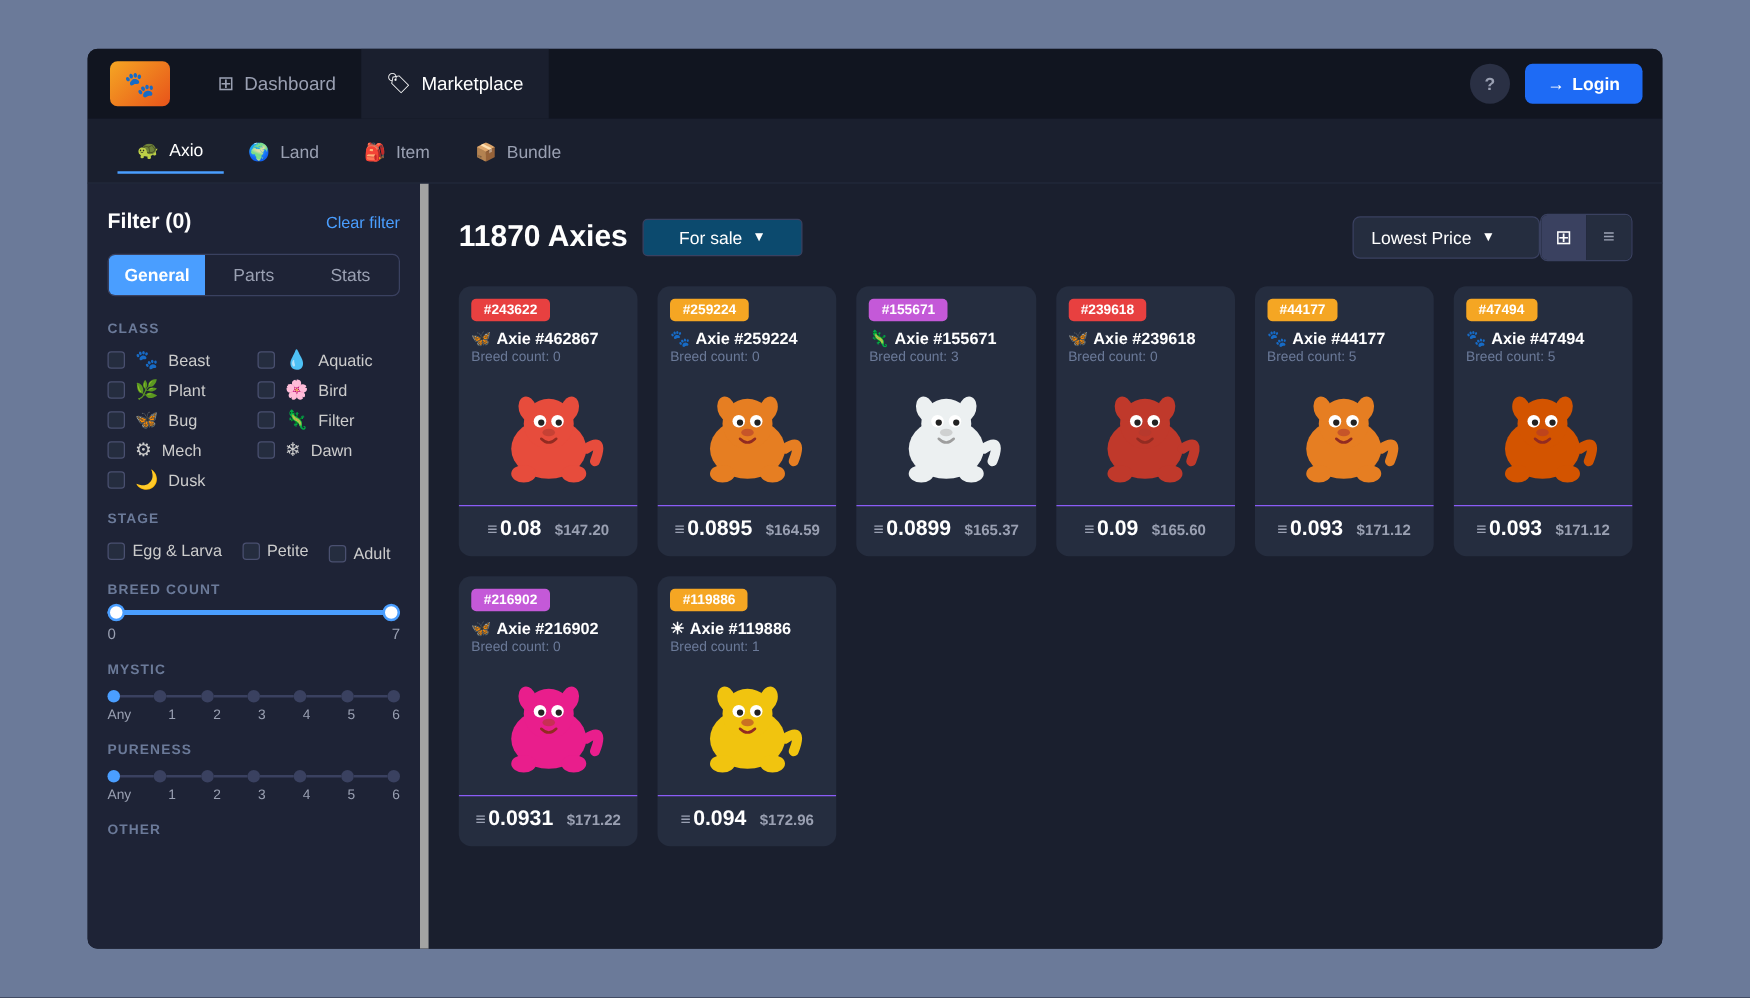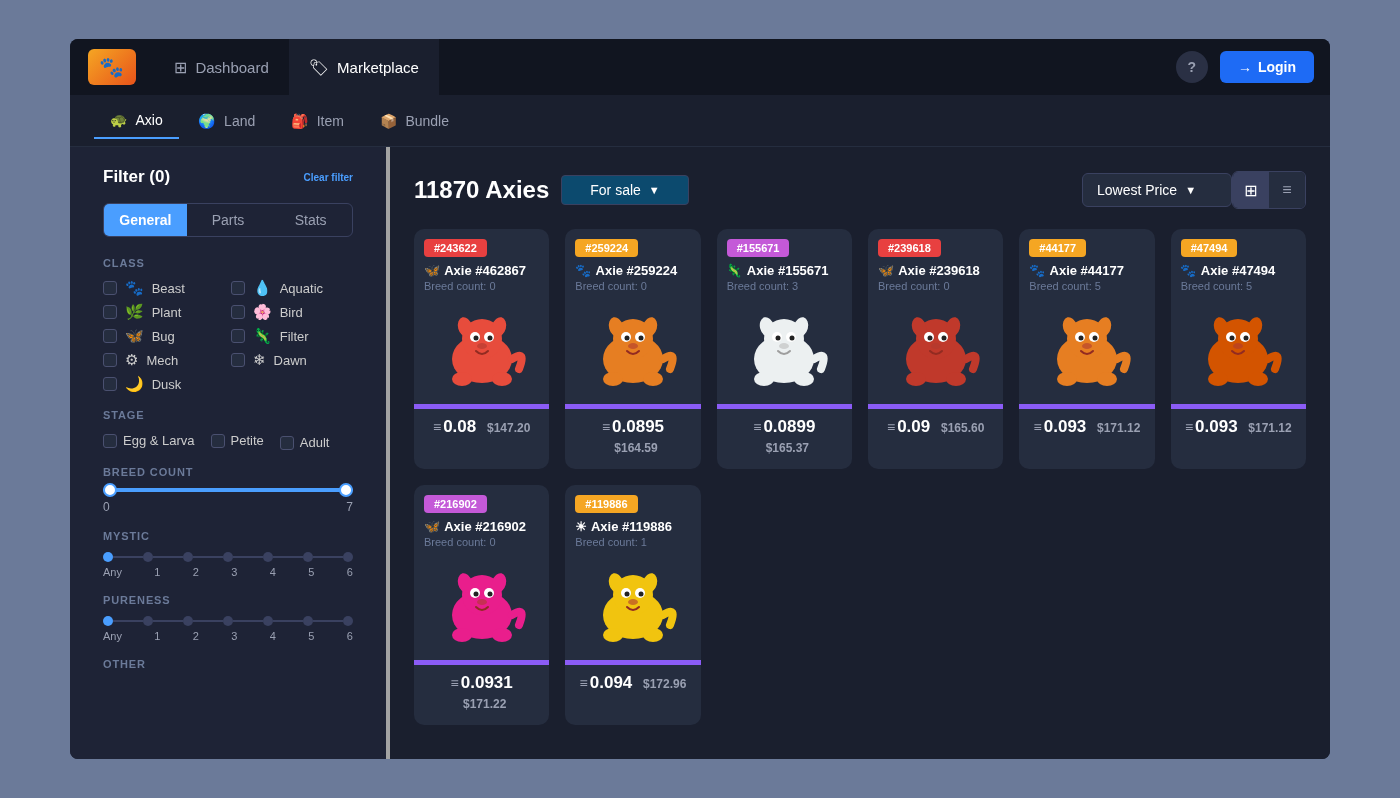--- a/index.html
+++ b/index.html
@@ -114,43 +114,42 @@
       border-bottom: 2px solid #4a9eff;
       border-radius: 0;
     }
     
     .main-content {
       display: flex;
       flex: 1;
     }
     
     .sidebar {
-      width: 320px;
+      width: 273px;
       background: #1e2336;
-      padding: 20px 33px;
-      border-right: 4px solid #a3a3a3;
+      padding: 20px 16px;
+      border-right: 7px solid #a3a3a3;
       flex-shrink: 0;
       overflow-y: auto;
     }
     .filter-header {
       display: flex;
       align-items: center;
       justify-content: space-between;
       margin-bottom: 16px;
     }
     .filter-title {
       color: #fff;
       font-size: 17px;
       font-weight: 700;
     }
     .clear-filter {
       color: #4a9eff;
-      font-size: 10px;
-      cursor: pointer;
-      font-weight: bold;
+      font-size: 13px;
+      cursor: pointer;
     }
     .filter-tabs {
       display: flex;
       border: 1px solid #3a4160;
       border-radius: 6px;
       overflow: hidden;
       margin-bottom: 20px;
     }
     .filter-tab {
       flex: 1;
@@ -379,21 +378,21 @@
       width: 100%;
       height: 110px;
       display: flex;
       align-items: center;
       justify-content: center;
       font-size: 64px;
     }
     .card-price {
       padding: 8px 10px 12px;
       text-align: center;
-      border-top: 5px solid #8b5cf6;
+      border-top: 1px solid #8b5cf6;
     }
     .price-eth {
       color: #fff;
       font-size: 17px;
       font-weight: 700;
     }
     .price-eth .eth-sym {
       color: #9aa0b2;
       font-size: 14px;
       margin-right: 2px;

